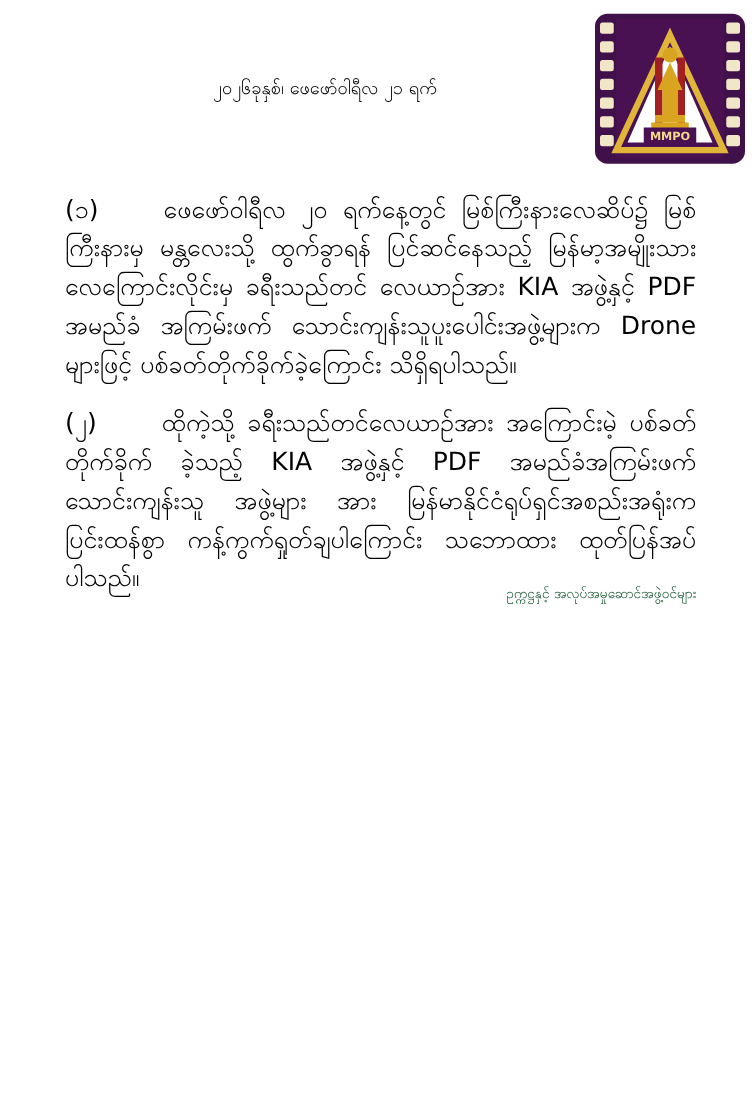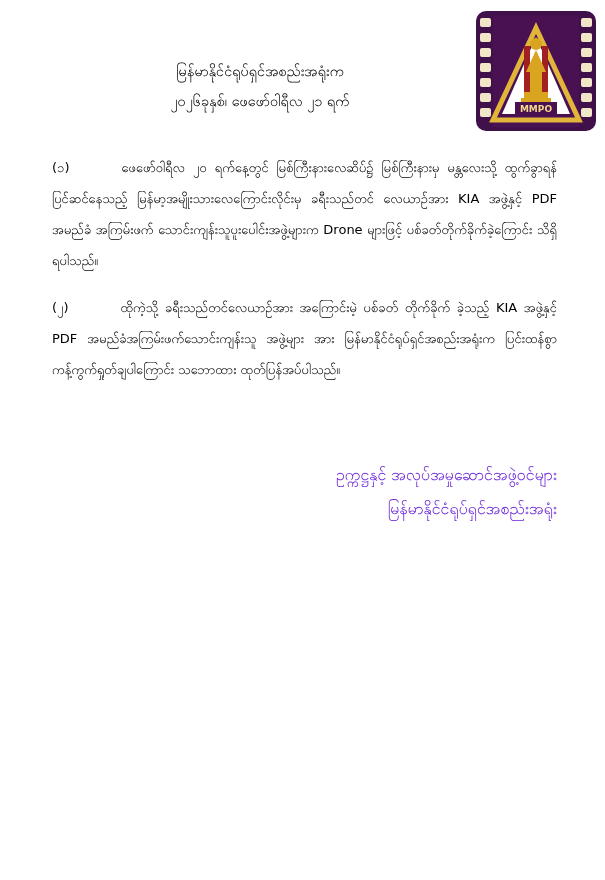--- a/index.html
+++ b/index.html
@@ -49,44 +49,44 @@
     white-space: nowrap;
   }
 
   
   .body-block {
     position: absolute;
     left: 52px;
     width: 505px;
   }
   .para {
-    font-size: 13px;
+    font-size: 20px;
     line-height: 31px;
     text-align: justify;
     text-justify: inter-word;
     color: #000;
     margin: 0 0 16px 0;
   }
   .para .indent {
     display: inline-block;
     width: 52px;
   }
   .para-1 { margin-top: 0; }
 
   
   .signature {
     position: absolute;
     left: 52px;
     width: 505px;
     text-align: right;
   }
   .sig-line {
-    font-size: 16px;
+    font-size: 11px;
     line-height: 34px;
-    color: #6d28d9;
+    color: #14532d;
   }
 </style>
 </head>
 <body>
 
 <div class="page">
 
   <div class="logo-wrap">
     <svg class="logo-svg" width="122" height="122" viewBox="0 0 122 122">
 
@@ -128,31 +128,29 @@
         <rect x="49" y="82" width="24" height="6"></rect>
         <rect x="46" y="88" width="30" height="6"></rect>
       </g>
 
       <rect x="40" y="92" width="42" height="13" fill="#4a1152"></rect>
       <text x="61" y="102" text-anchor="middle" font-family="DejaVu Sans, sans-serif" font-size="9" font-weight="bold" fill="#f3d98a">MMPO</text>
     </svg>
   </div>
 
   <div class="heading">
-    <div class="heading-line">မြန်မာနိုင်ငံရုပ်ရှင်အစည်းအရုံးက</div>
     <div class="heading-line">၂၀၂၆ခုနှစ်၊ ဖေဖော်ဝါရီလ ၂၁ ရက်</div>
   </div>
 
   <div class="body-block" style="top:152px;">
     <p class="para para-1">
       <span>(၁)</span><span class="indent"></span><span>ဖေဖော်ဝါရီလ ၂၀ ရက်နေ့တွင် မြစ်ကြီးနားလေဆိပ်၌ မြစ်ကြီးနားမှ မန္တလေးသို့ ထွက်ခွာရန် ပြင်ဆင်နေသည့် မြန်မာ့အမျိုးသားလေကြောင်းလိုင်းမှ ခရီးသည်တင် လေယာဉ်အား KIA အဖွဲ့နှင့် PDF အမည်ခံ အကြမ်းဖက် သောင်းကျန်းသူပူးပေါင်းအဖွဲ့များက Drone များဖြင့် ပစ်ခတ်တိုက်ခိုက်ခဲ့ကြောင်း သိရှိရပါသည်။</span>
     </p>
     <p class="para para-2">
       <span>(၂)</span><span class="indent"></span><span>ထိုကဲ့သို့ ခရီးသည်တင်လေယာဉ်အား အကြောင်းမဲ့ ပစ်ခတ် တိုက်ခိုက် ခဲ့သည့် KIA အဖွဲ့နှင့် PDF အမည်ခံအကြမ်းဖက်သောင်းကျန်းသူ အဖွဲ့များ အား မြန်မာနိုင်ငံရုပ်ရှင်အစည်းအရုံးက ပြင်းထန်စွာ ကန့်ကွက်ရှုတ်ချပါကြောင်း သဘောထား ထုတ်ပြန်အပ်ပါသည်။</span>
     </p>
   </div>
 
   <div class="signature" style="top:458px;">
     <div class="sig-line">ဥက္ကဋ္ဌနှင့် အလုပ်အမှုဆောင်အဖွဲ့ဝင်များ</div>
-    <div class="sig-line">မြန်မာနိုင်ငံရုပ်ရှင်အစည်းအရုံး</div>
   </div>
 
 </div>
 
 </body></html>

